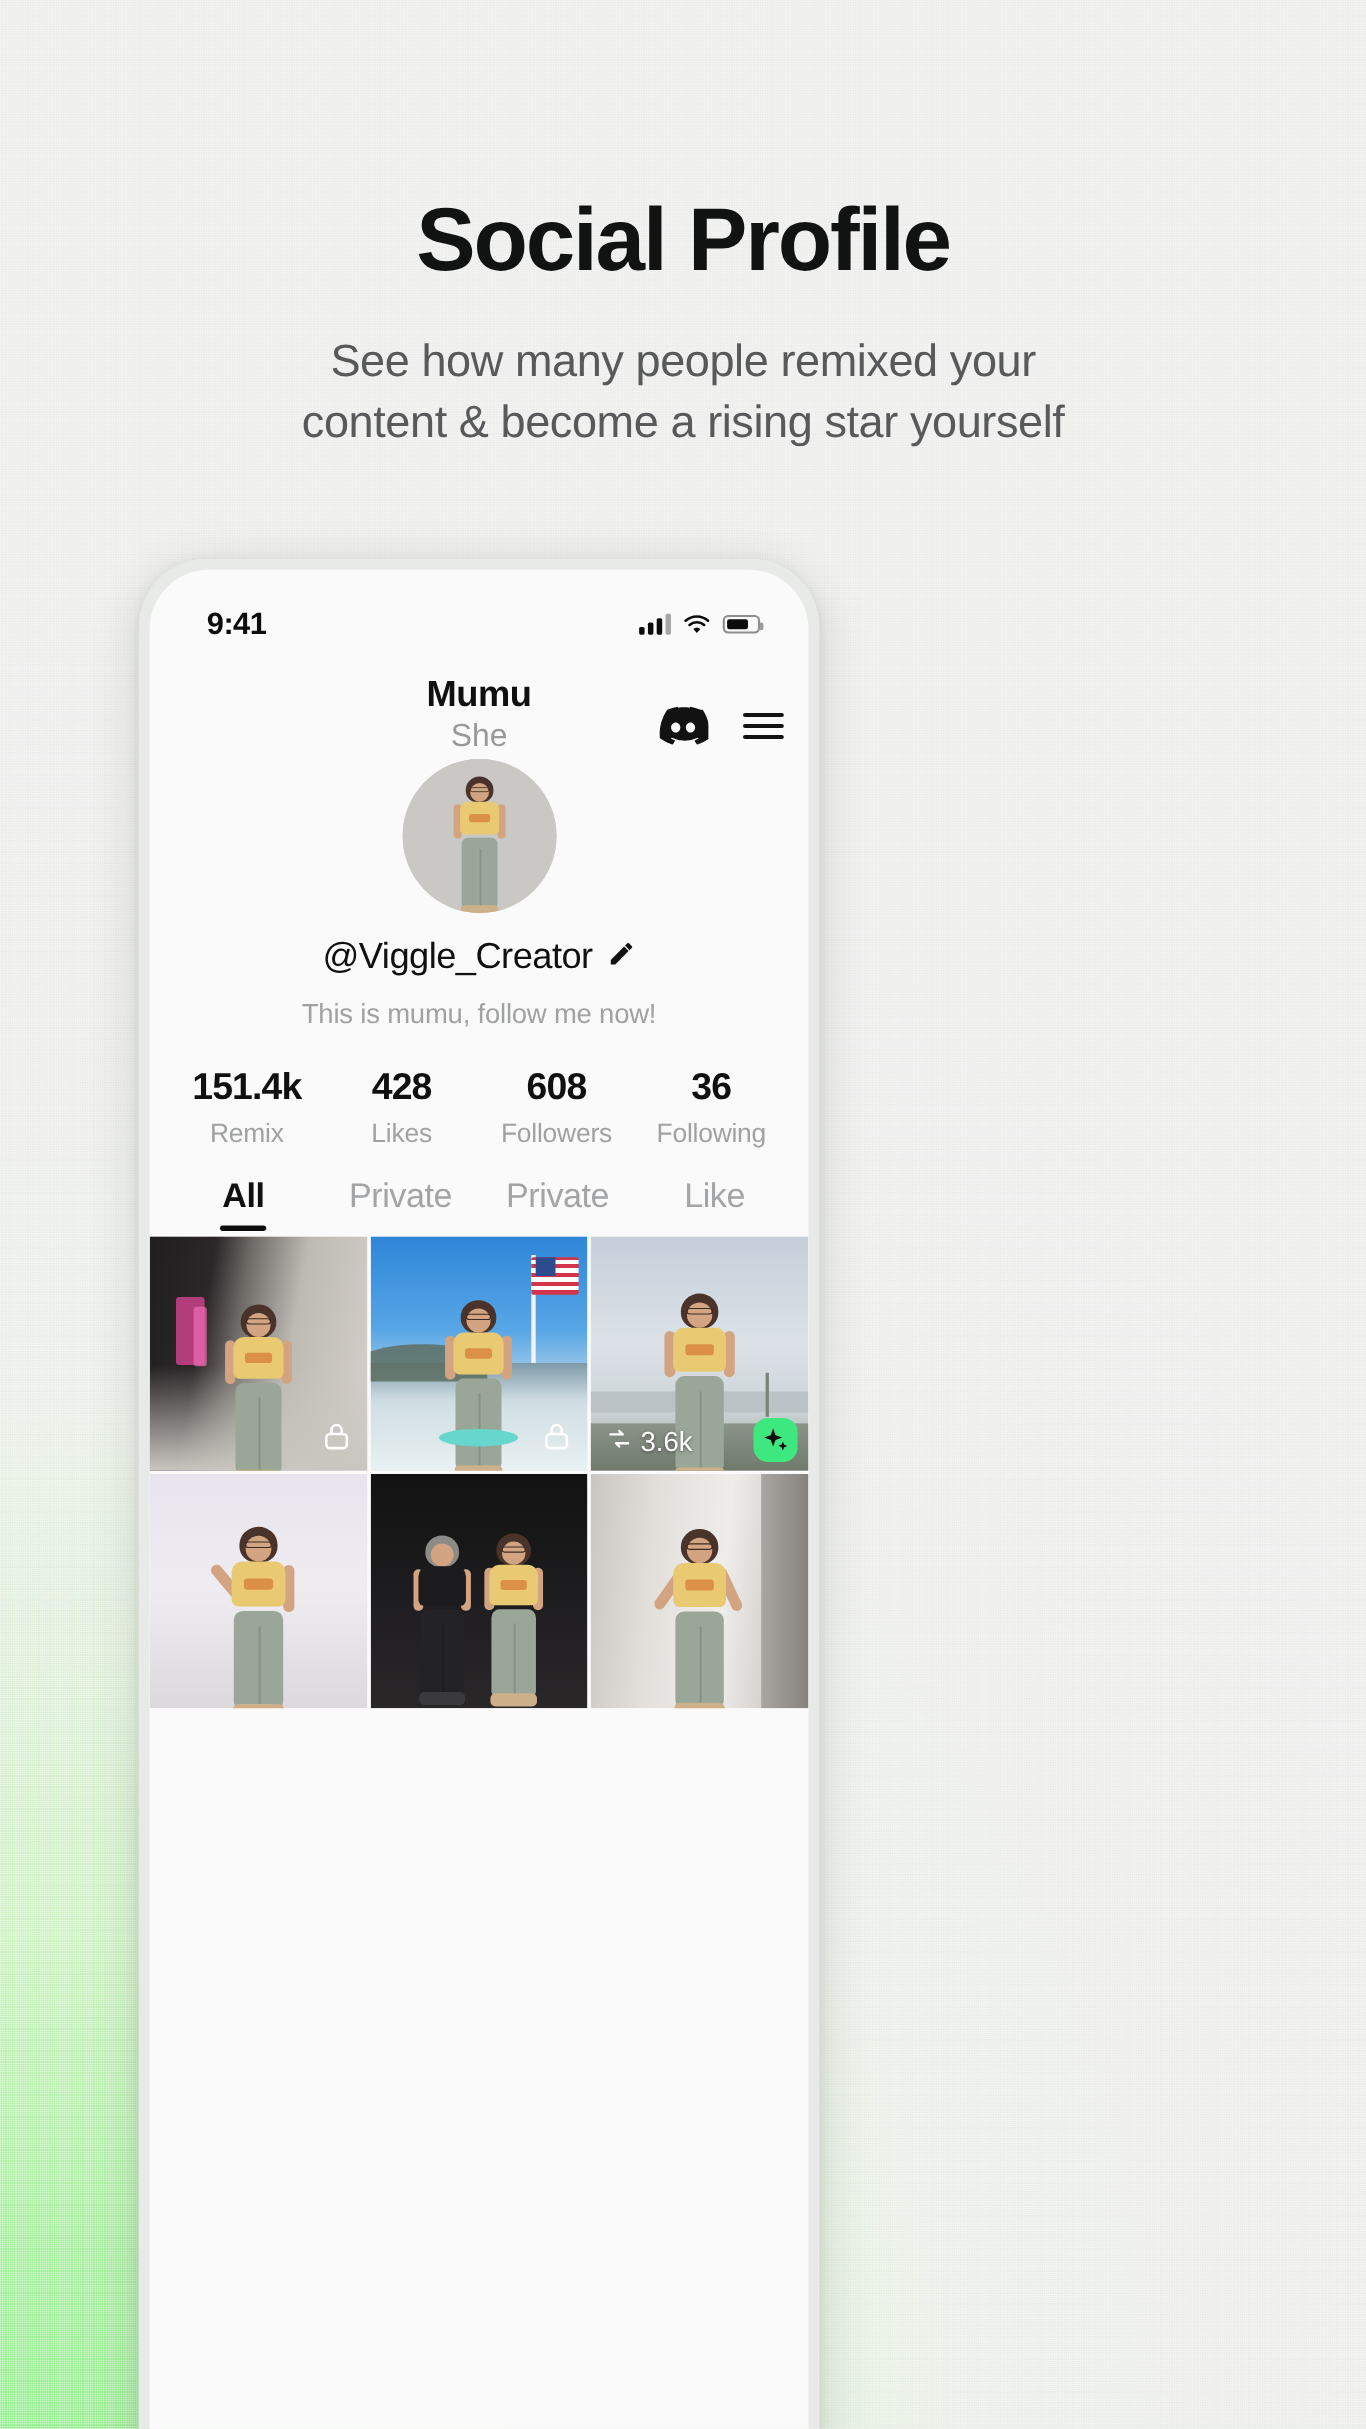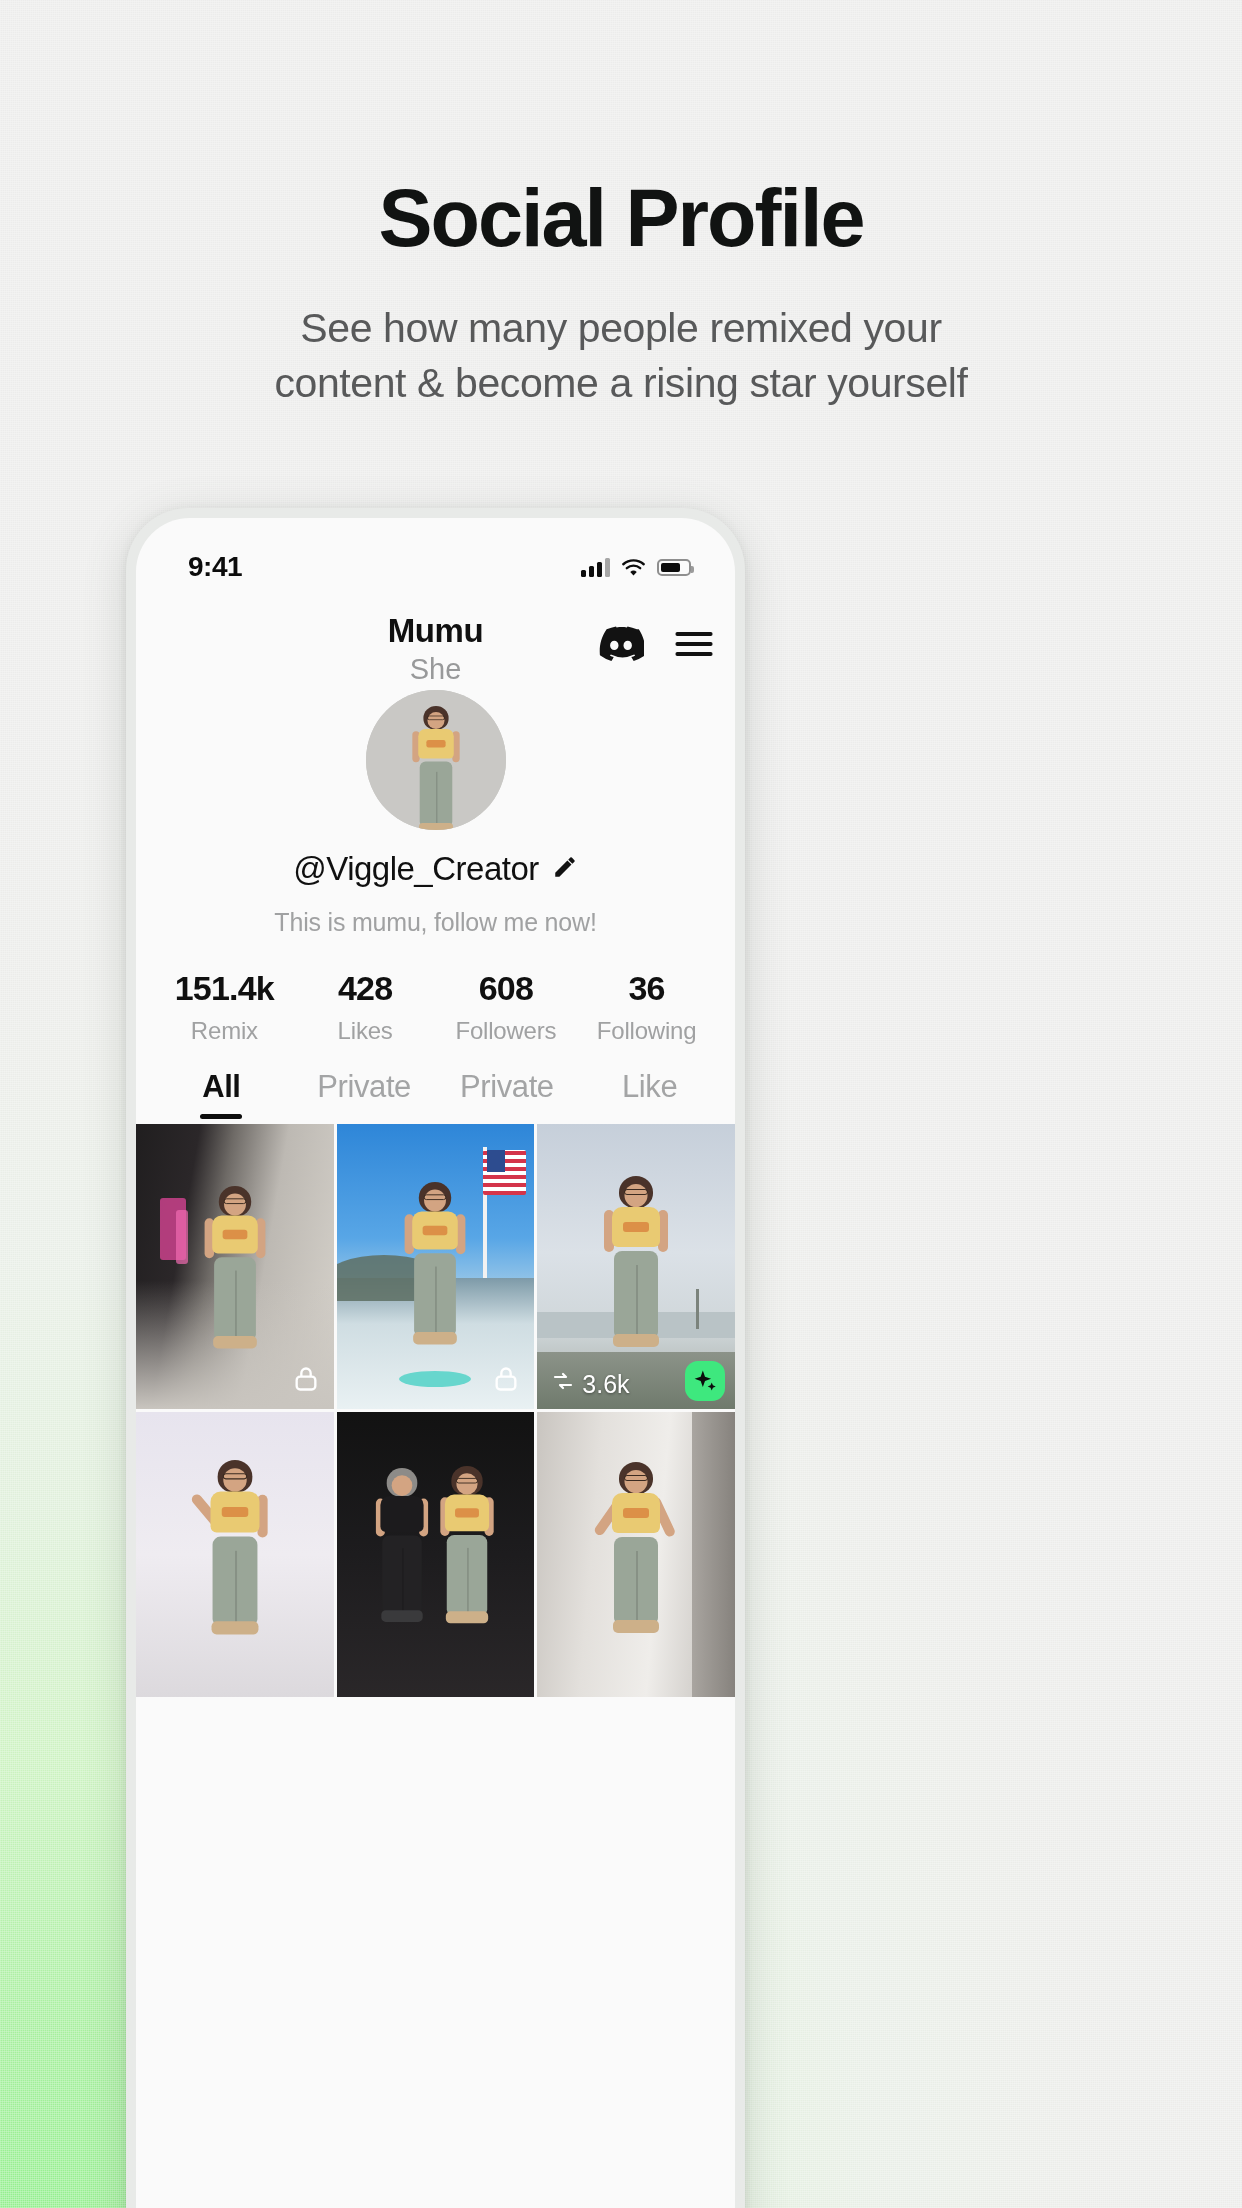--- a/index.html
+++ b/index.html
@@ -73,21 +73,21 @@
     width:34px; height:17px; border:2px solid rgba(12,12,12,.45);
     border-radius:5px; position:relative; padding:2px;
   }
   .batt::after{
     content:""; position:absolute; right:-5px; top:5px; width:3px; height:7px;
     background:rgba(12,12,12,.4); border-radius:0 2px 2px 0;
   }
   .batt span { display:block; height:100%; width:72%; background:#0c0c0c; border-radius:2px; }
   
   #profile-nav {
-    display:flex; align-items:flex-start; padding:16px 21px 0 40px; position:relative;
+    display:flex; align-items:flex-end; padding:16px 21px 0 40px; position:relative;
     height:86px;
   }
   #name-wrap { position:absolute; left:0; right:0; text-align:center; top:16px; }
   #display-name { font-size:33px; font-weight:600; color:#101010; letter-spacing:-.4px; }
   #pronoun { font-size:29px; color:#98999a; margin-top:3px; }
   #nav-actions { margin-left:auto; display:flex; align-items:center; gap:30px; z-index:2; padding-top:14px; }
   
   #avatar-wrap { display:flex; justify-content:center; margin-top:8px; }
   #avatar {
     width:140px; height:140px; border-radius:50%;
@@ -108,21 +108,21 @@
   #tabs { display:flex; margin-top:24px; padding:0 14px; }
   .tab { flex:1; text-align:center; position:relative; padding-bottom:14px; }
   .tab .tl { font-size:31px; color:#a3a4a5; letter-spacing:-.4px; }
   .tab.active .tl { color:#101010; font-weight:600; }
   .tab.active::after {
     content:""; position:absolute; bottom:0; left:50%; transform:translateX(-50%);
     width:42px; height:5px; border-radius:3px; background:#0d0d0d;
   }
   
   #grid { display:grid; grid-template-columns:repeat(3,1fr); gap:3px; margin-top:5px; }
-  .cell { position:relative; height:285px; overflow:hidden;text-align:right; }
+  .cell { position:relative; height:213px; overflow:hidden;text-align:right; }
   .badge-lock { position:absolute; right:14px; bottom:12px; }
   .badge-remix {
     position:absolute; left:14px; bottom:10px; display:flex; align-items:center; gap:7px;
     color:#fff; font-size:25px; text-shadow:0 1px 3px rgba(0,0,0,.45);
   }
   .badge-sparkle {
     position:absolute; right:10px; bottom:8px;
     width:40px; height:40px; border-radius:13px; background:#3ee87e;
     display:flex; align-items:center; justify-content:center;
   }

